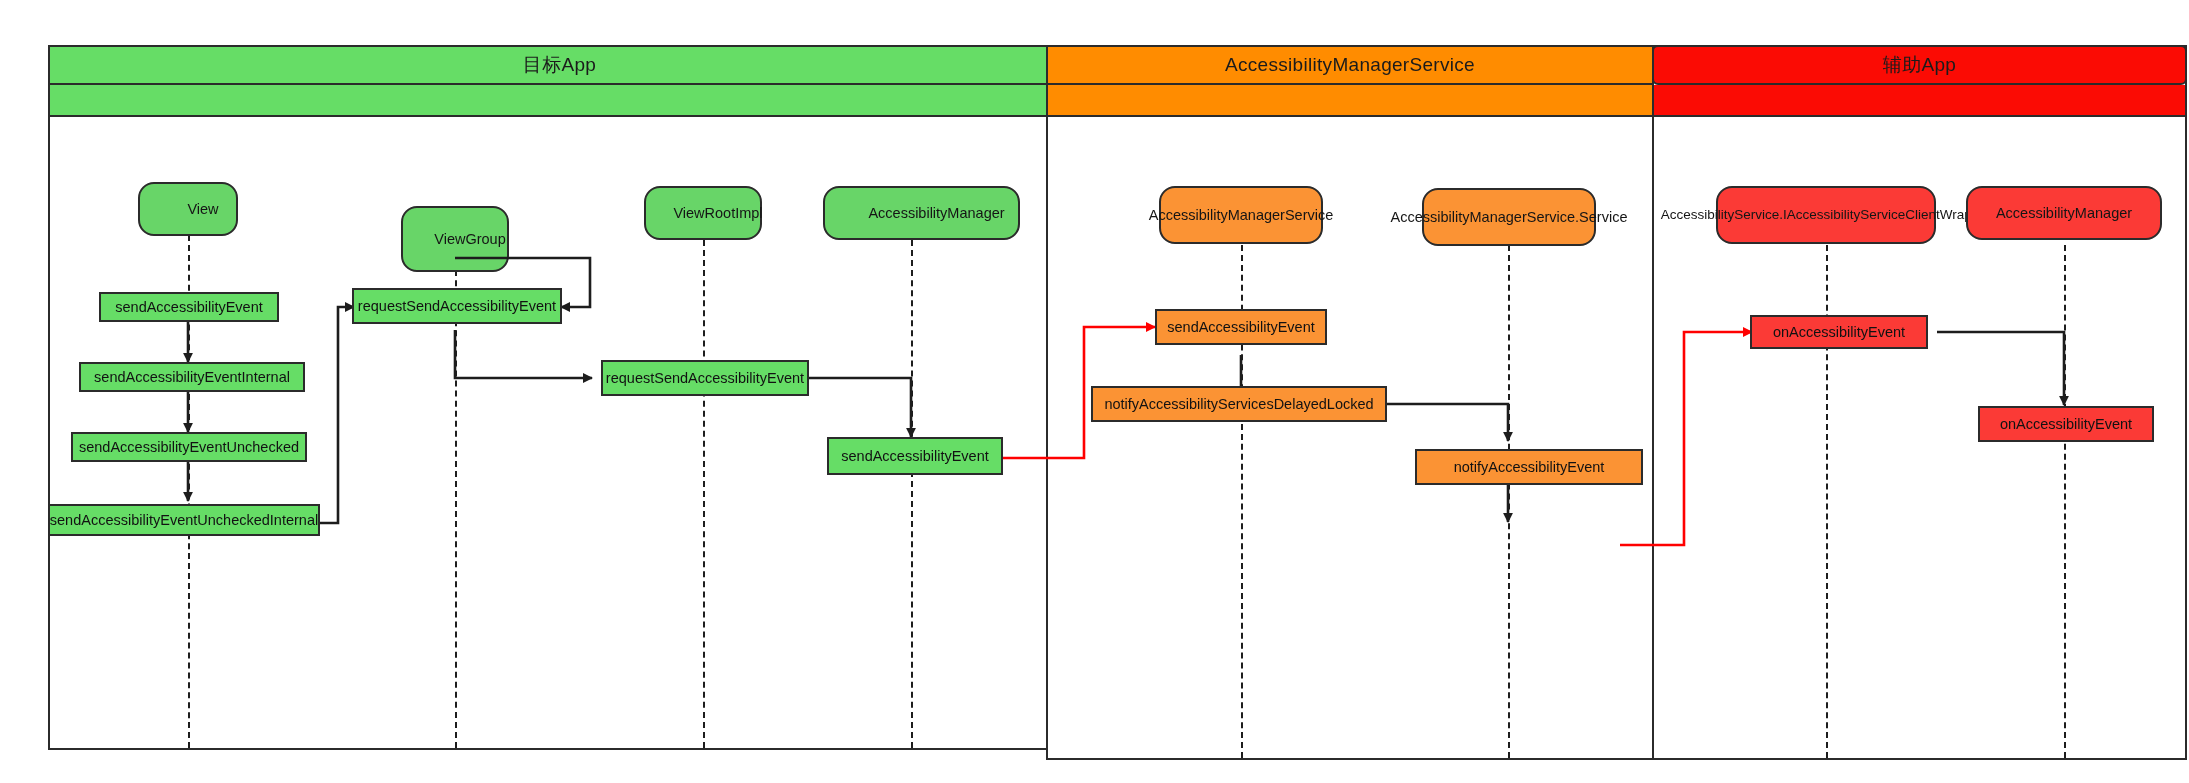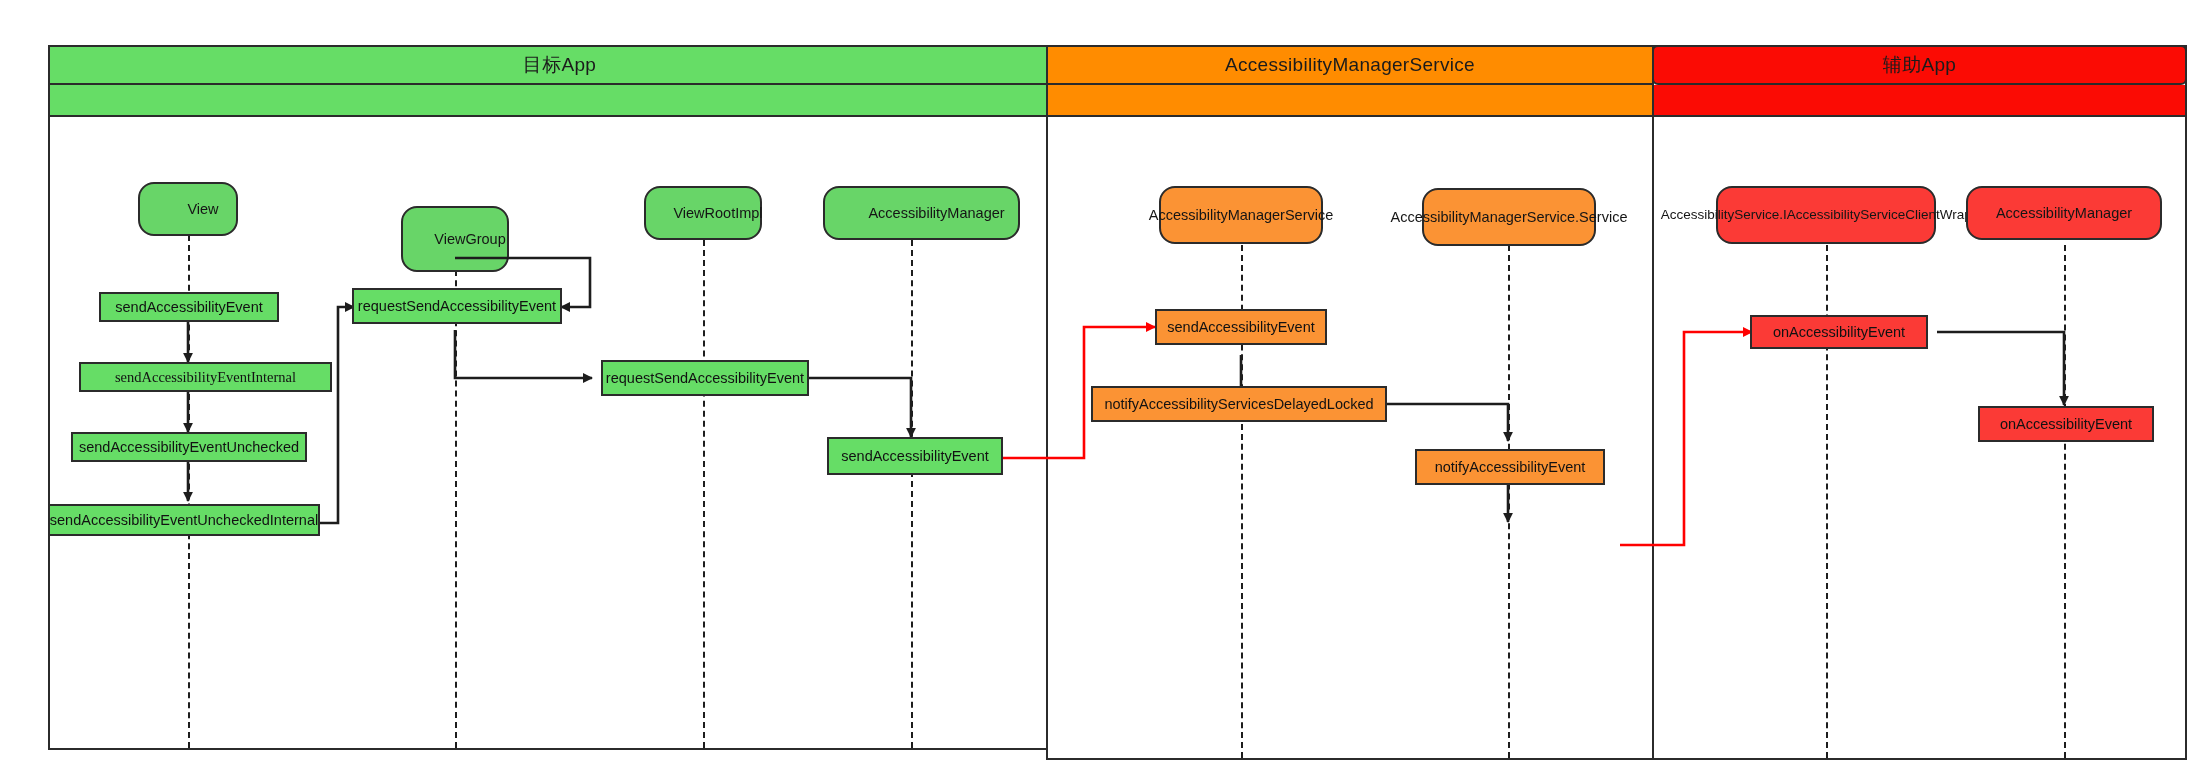--- a/index.html
+++ b/index.html
@@ -130,21 +130,21 @@
 
       <path d="M1000,458 L1084,458 L1084,327 L1155,327" marker-end="url(#ah-red)"></path>
 
       <path d="M1620,545 L1684,545 L1684,332 L1752,332" marker-end="url(#ah-red)"></path>
     </g>
   </svg>
 
   <div class="msgbox c-green" style="left:99px;top:292px;width:180px;height:30px;">
     <span>sendAccessibilityEvent</span>
   </div>
-  <div class="msgbox c-green" style="left:79px;top:362px;width:253px;height:30px;font-family:Liberation Serif, serif;">
+  <div class="msgbox c-green" style="left:79px;top:362px;width:226px;height:30px;">
     <span>sendAccessibilityEventInternal</span>
   </div>
   <div class="msgbox c-green" style="left:71px;top:432px;width:236px;height:30px;">
     <span>sendAccessibilityEventUnchecked</span>
   </div>
   <div class="msgbox c-green" style="left:48px;top:504px;width:272px;height:32px;">
     <span>sendAccessibilityEventUncheckedInternal</span>
   </div>
   <div class="msgbox c-green" style="left:352px;top:288px;width:210px;height:36px;">
     <span>requestSendAccessibilityEvent</span>
@@ -155,21 +155,21 @@
   <div class="msgbox c-green" style="left:827px;top:437px;width:176px;height:38px;">
     <span>sendAccessibilityEvent</span>
   </div>
 
   <div class="msgbox c-orange" style="left:1155px;top:309px;width:172px;height:36px;">
     <span>sendAccessibilityEvent</span>
   </div>
   <div class="msgbox c-orange" style="left:1091px;top:386px;width:296px;height:36px;">
     <span>notifyAccessibilityServicesDelayedLocked</span>
   </div>
-  <div class="msgbox c-orange" style="left:1415px;top:449px;width:190px;height:36px;">
+  <div class="msgbox c-orange" style="left:1415px;top:449px;width:228px;height:36px;">
     <span>notifyAccessibilityEvent</span>
   </div>
 
   <div class="msgbox c-red" style="left:1750px;top:315px;width:178px;height:34px;">
     <span>onAccessibilityEvent</span>
   </div>
   <div class="msgbox c-red" style="left:1978px;top:406px;width:176px;height:36px;">
     <span>onAccessibilityEvent</span>
   </div>
 

